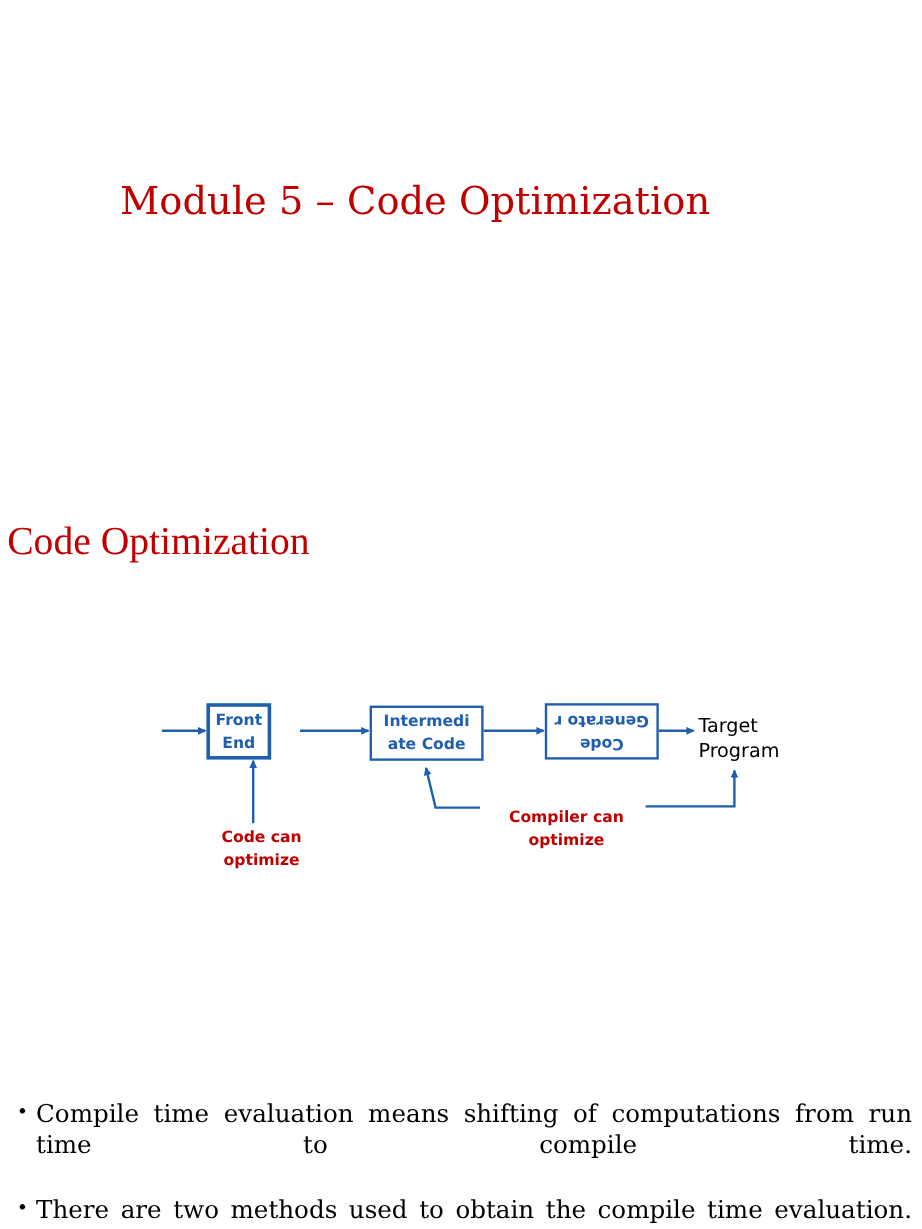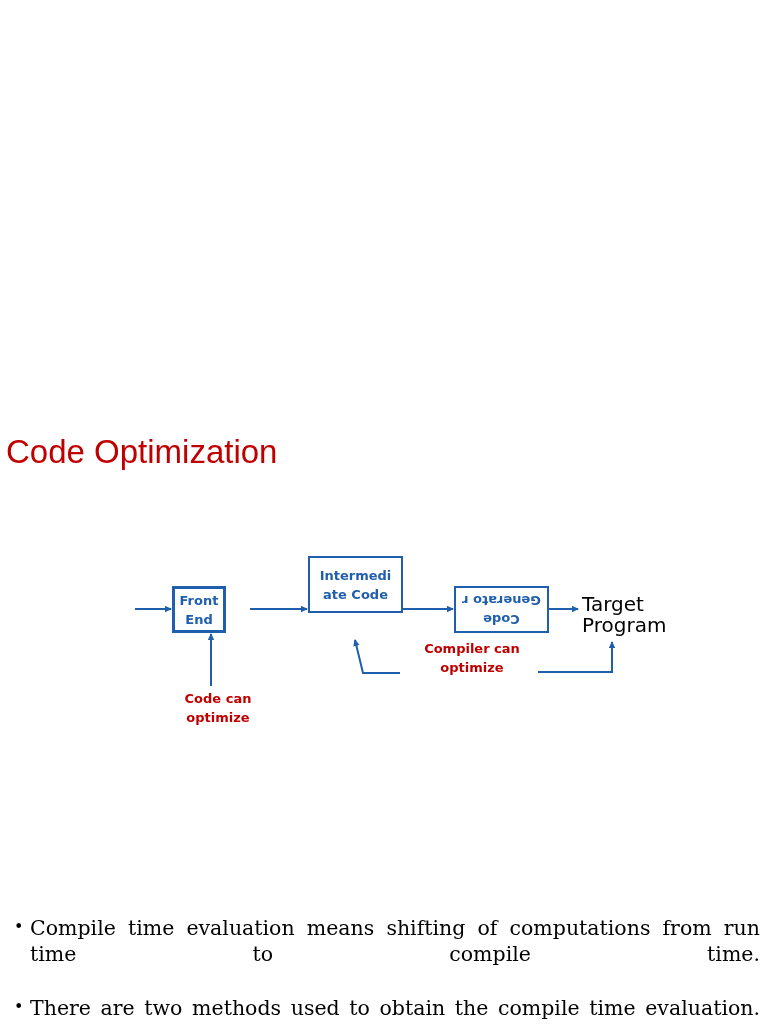--- a/index.html
+++ b/index.html
@@ -31,21 +31,21 @@
     font-family: "DejaVu Serif", serif;
     font-size: 32px;
     line-height: 44px;
     color: #C00000;
     white-space: nowrap;
   }
 
   
   .section-heading {
     position: absolute;
-    font-family: Liberation Sans, sans-serif;
+    font-family: Liberation Serif, serif;
     color: #C00000;
     font-size: 33px;
     line-height: 44px;
     white-space: nowrap;
   }
   #heading-code-optimization {
     left: 6px;
     top: 430px;
   }
   #heading-compile-time {
@@ -70,23 +70,23 @@
   }
   #box-front-end {
     left: 172px;
     top: 586px;
     width: 54px;
     height: 47px;
     border-width: 3px;
   }
   #box-intermediate-code {
     left: 308px;
-    top: 556px;
+    top: 588px;
     width: 95px;
-    height: 57px;
+    height: 46px;
     border-width: 2px;
     justify-content: center;
   }
   #box-code-generator {
     left: 454px;
     top: 586px;
     width: 95px;
     height: 47px;
     border-width: 2px;
     overflow: visible;
@@ -107,32 +107,32 @@
     line-height: 19px;
     text-align: center;
   }
   #label-user-can-optimize {
     left: 172px;
     top: 689px;
     width: 92px;
   }
   #label-compiler-can-optimize {
     left: 410px;
-    top: 639px;
+    top: 672px;
     width: 124px;
   }
 
   #label-target-program {
     position: absolute;
     left: 582px;
     top: 594px;
     width: 48px;
     color: #000000;
     font-family: "DejaVu Sans", sans-serif;
-    font-size: 20px;
+    font-size: 16px;
     line-height: 21px;
     text-align: left;
   }
 
   
   .bullets {
     position: absolute;
     left: 8px;
     top: 915px;
     width: 752px;
@@ -163,20 +163,21 @@
     content: "";
     display: inline-block;
     width: 100%;
   }
 </style>
 </head>
 <body>
 
 <div class="page">
 
+  <div class="slide-title">Module 5 – Code Optimization</div>
 
   <div class="section-heading" id="heading-code-optimization">Code Optimization</div>
 
   <div class="diagram-wrap">
 
     <svg width="768" height="1024" viewBox="0 0 768 1024" style="position:absolute;left:0;top:0;pointer-events:none;">
       <defs>
         <marker id="ah" markerWidth="7" markerHeight="7" refX="6" refY="3.2" orient="auto" markerUnits="userSpaceOnUse">
           <path d="M0,0 L7,3.2 L0,6.4 z" fill="#1F5FAD"></path>
         </marker>

